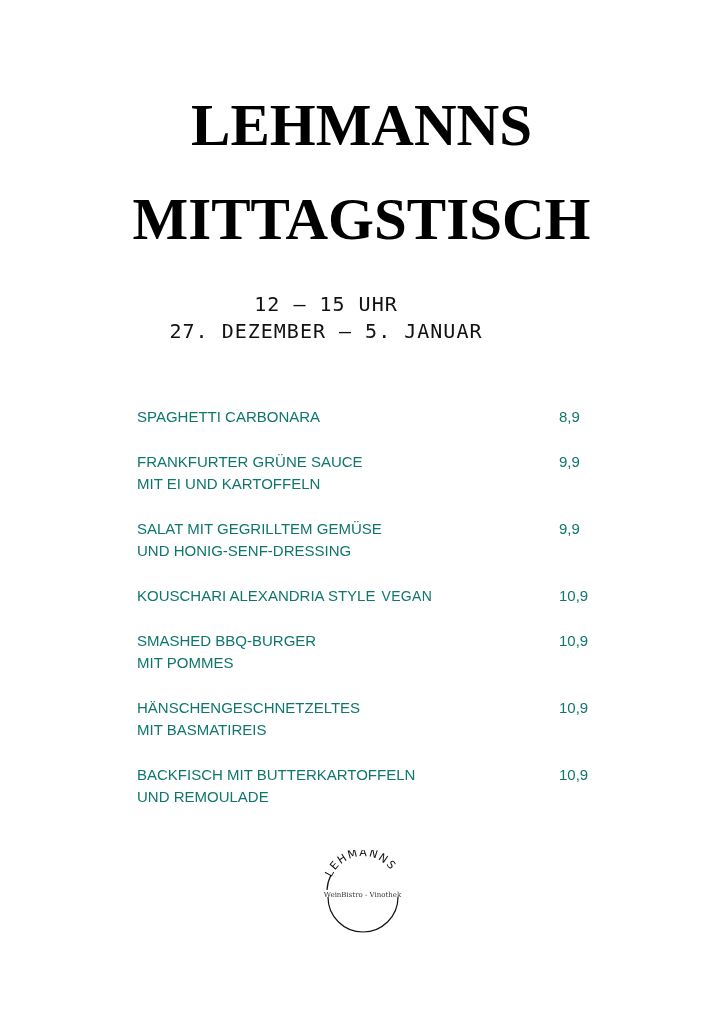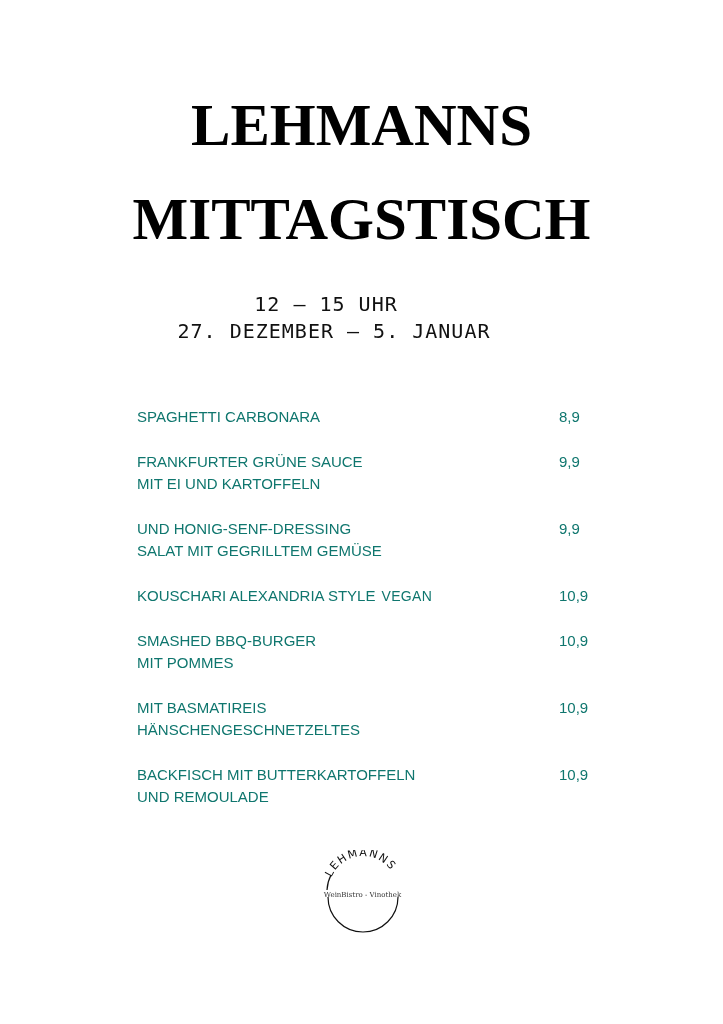--- a/index.html
+++ b/index.html
@@ -34,21 +34,21 @@
       left: 0;
       width: 652px;
       text-align: center;
       font-family: "DejaVu Sans Mono", "Liberation Mono", monospace;
       font-size: 20px;
       line-height: 26px;
       letter-spacing: 1px;
       color: #111;
     }
     .subtitle-line-1 { top: 291px; }
-    .subtitle-line-2 { top: 318px; padding-left: 8px; }
+    .subtitle-line-2 { top: 318px; }
 
     .menu {
       position: absolute;
       left: 137px;
       top: 406px;
       width: 460px;
       font-family: "Liberation Sans", "DejaVu Sans", sans-serif;
       font-size: 15px;
       color: #0f766e;
     }
@@ -99,39 +99,39 @@
     <span class="price">8,9</span>
   </div>
 
   <div class="menu-item">
     <span class="name-line">FRANKFURTER GRÜNE SAUCE</span>
     <span class="name-line">MIT EI UND KARTOFFELN</span>
     <span class="price">9,9</span>
   </div>
 
   <div class="menu-item">
+    <span class="name-line">SALAT MIT GEGRILLTEM GEMÜSE</span>
     <span class="name-line">UND HONIG-SENF-DRESSING</span>
-    <span class="name-line">SALAT MIT GEGRILLTEM GEMÜSE</span>
     <span class="price">9,9</span>
   </div>
 
   <div class="menu-item">
     <span class="name-line"><span>KOUSCHARI ALEXANDRIA STYLE</span> <span class="tag">VEGAN</span></span>
     <span class="price">10,9</span>
   </div>
 
   <div class="menu-item">
     <span class="name-line">SMASHED BBQ-BURGER</span>
     <span class="name-line">MIT POMMES</span>
     <span class="price">10,9</span>
   </div>
 
   <div class="menu-item">
+    <span class="name-line">HÄNSCHENGESCHNETZELTES</span>
     <span class="name-line">MIT BASMATIREIS</span>
-    <span class="name-line">HÄNSCHENGESCHNETZELTES</span>
     <span class="price">10,9</span>
   </div>
 
   <div class="menu-item">
     <span class="name-line">BACKFISCH MIT BUTTERKARTOFFELN</span>
     <span class="name-line">UND REMOULADE</span>
     <span class="price">10,9</span>
   </div>
 
 </div>

